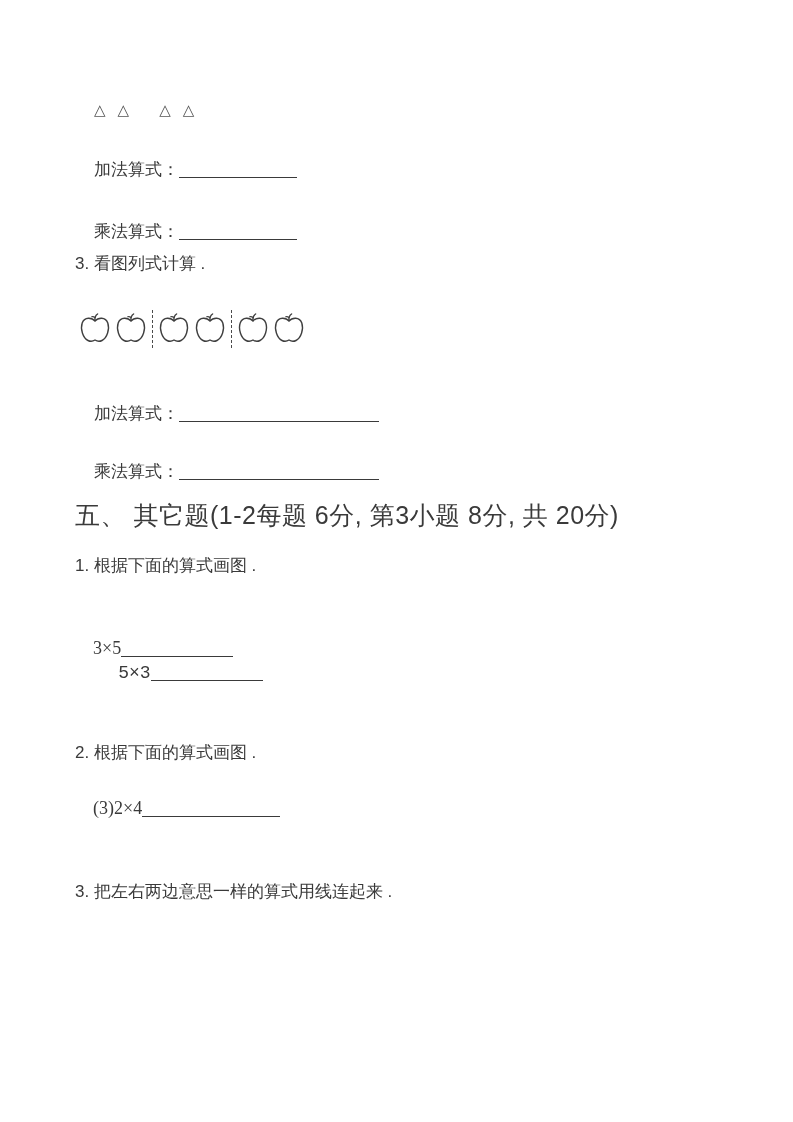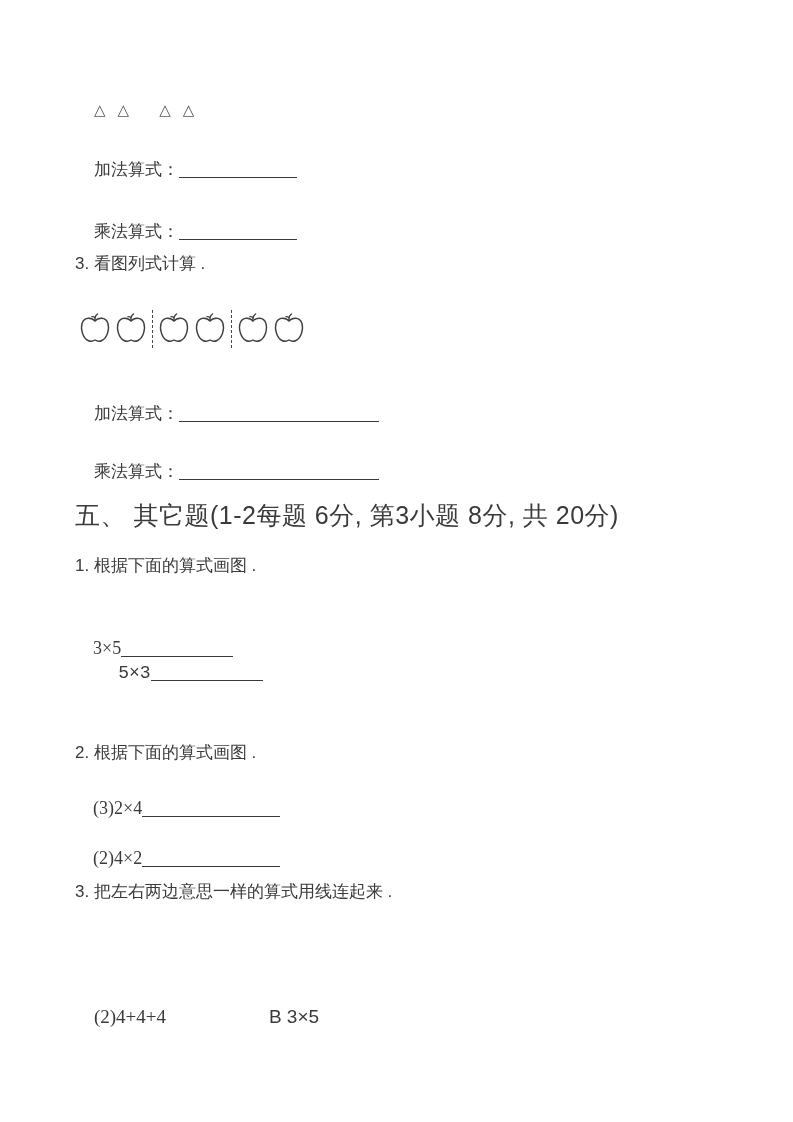--- a/index.html
+++ b/index.html
@@ -107,24 +107,18 @@
   <div class="line serif expr" style="top:643px;font-family:Liberation Mono, monospace;">
     <span>5×3</span><span class="blank blank-md"></span>
   </div>
 
   <div class="line" style="top:741px;">2. 根据下面的算式画图 .</div>
 
   <div class="line serif expr" style="top:777px;">
     <span>(3)2×4</span><span class="blank blank-md2"></span>
   </div>
 
-  <div class="line serif expr" style="top:827px;">
-    <span>(2)4×2</span><span class="blank blank-md2"></span>
-  </div>
 
   <div class="line" style="top:880px;">3. 把左右两边意思一样的算式用线连起来 .</div>
 
 
-  <div class="line" style="top:986px;">
-    <span class="match-left serif">(2)4+4+4</span><span class="match-right">B 3×5</span>
-  </div>
 
 </div>
 
 </body></html>

